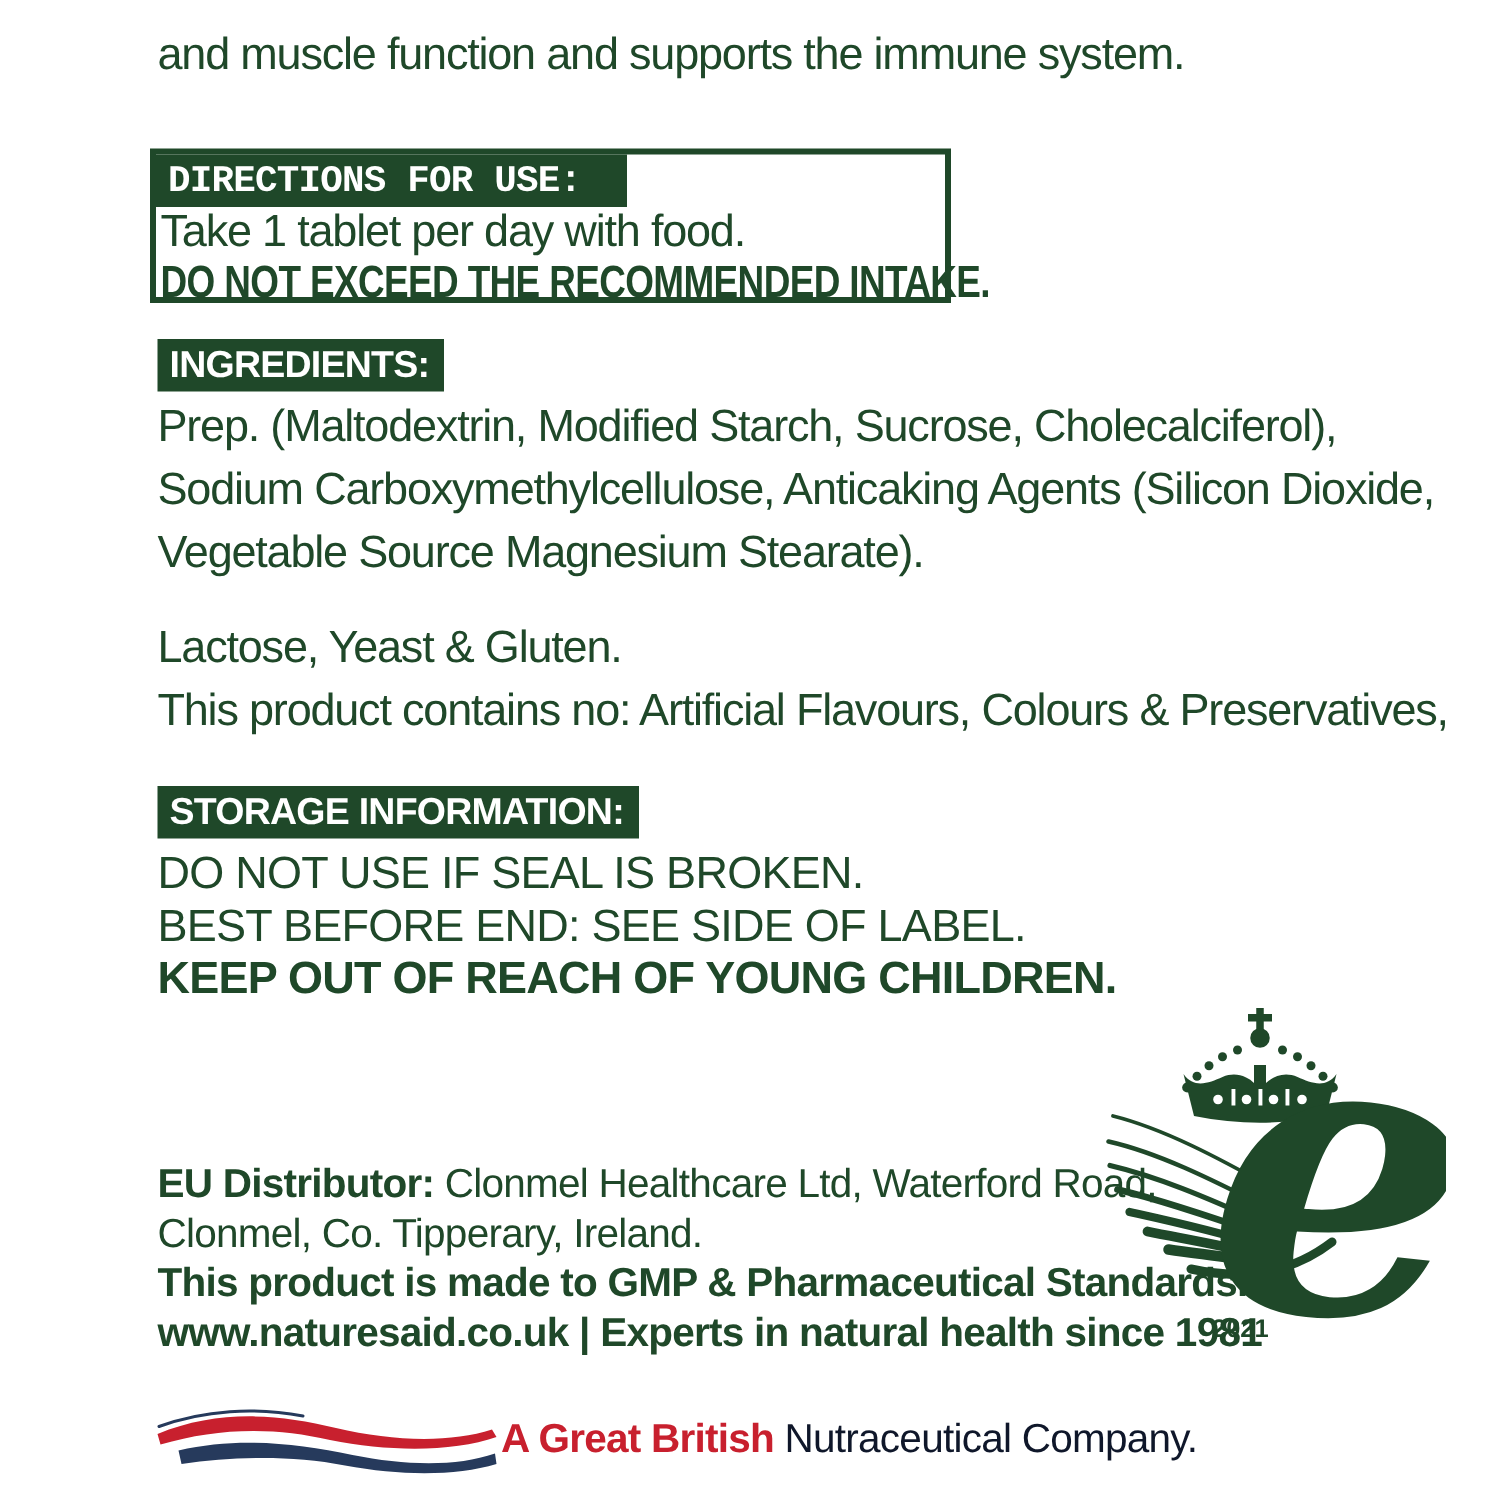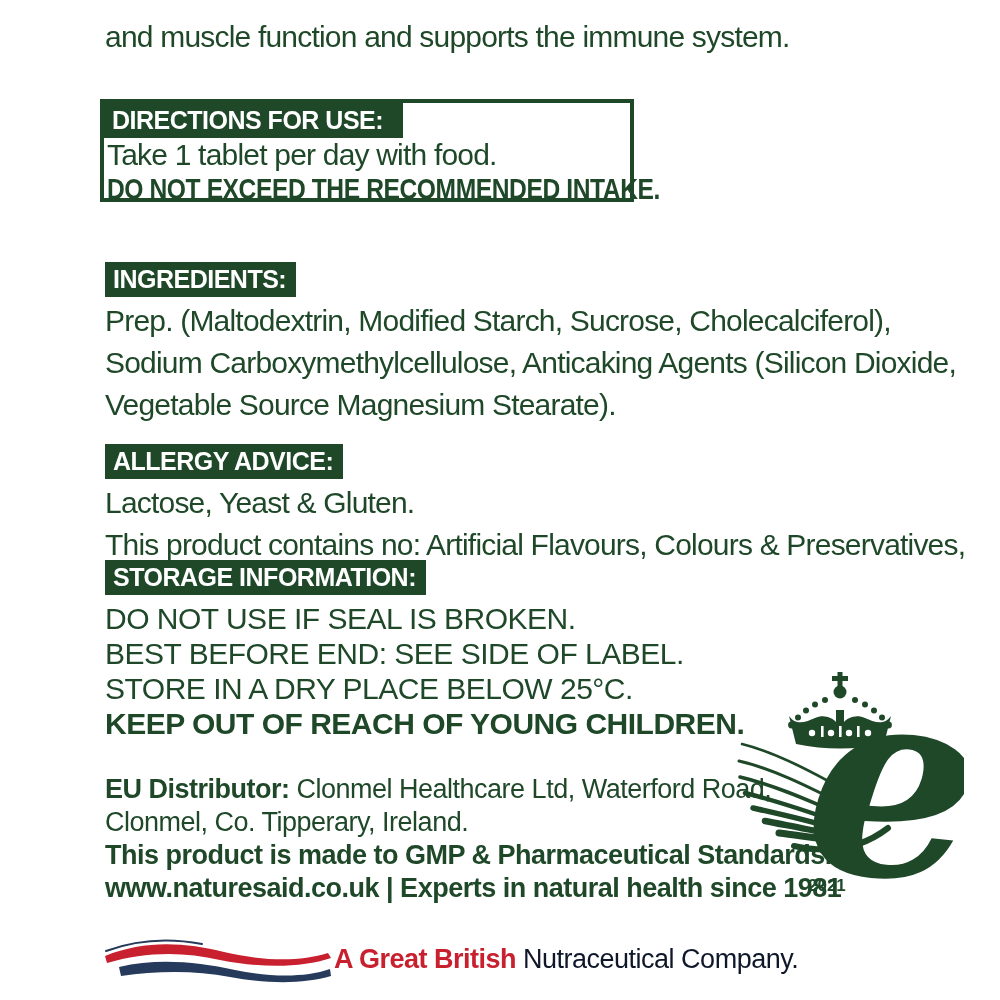--- a/index.html
+++ b/index.html
@@ -5,30 +5,29 @@
   html,body{margin:0;padding:0;background:#ffffff;}
   .label{
     position:relative;width:1000px;height:1000px;background:#fff;overflow:hidden;
     font-family:"Liberation Sans",sans-serif;color:#1F4829;
   }
   .txt{letter-spacing:-0.8px;font-size:30px;line-height:37px;white-space:nowrap;}
   .green-bar{
     display:inline-block;background:#1F4829;color:#ffffff;font-weight:bold;
     font-size:25px;line-height:29px;padding:3px 10px 3px 8px;letter-spacing:-0.5px;
     white-space:nowrap;
-    margin-top:36px;
   }
   .section{position:absolute;left:105px;}
   .section .txt{margin-top:5px;}
   .claim{position:absolute;left:105px;top:18px;}
   .dir-box{
     position:absolute;left:100px;top:99px;width:534px;height:103px;
     border:4px solid #1F4829;box-sizing:border-box;background:#fff;
   }
-  .dir-box .green-bar{padding-right:20px;margin:0;}
+  .dir-box .green-bar{padding-right:30px;margin:0;font-family:Liberation Mono, monospace;}
   .dir-box .dir-text{padding-left:3px;}
   .dir-line1{font-size:30px;line-height:34px;letter-spacing:-0.8px;white-space:nowrap;}
   .dir-line2{
     font-size:30px;line-height:33px;font-weight:bold;letter-spacing:-0.5px;
     white-space:nowrap;display:inline-block;transform:scaleX(0.82);transform-origin:left center;
   }
   .caps-line{font-size:30px;line-height:35px;letter-spacing:-0.5px;white-space:nowrap;}
   .bold{font-weight:bold;}
   .company{position:absolute;left:105px;top:773px;font-size:27px;line-height:33px;letter-spacing:-0.5px;}
   .company div{white-space:nowrap;}
@@ -56,30 +55,28 @@
   </div>
 
   <div class="section" style="top:226px;">
     <span class="green-bar">INGREDIENTS:</span>
     <div class="txt">Prep. (Maltodextrin, Modified Starch, Sucrose, Cholecalciferol),</div>
     <div class="txt">Sodium Carboxymethylcellulose, Anticaking Agents (Silicon Dioxide,</div>
     <div class="txt">Vegetable Source Magnesium Stearate).</div>
   </div>
 
   <div class="section" style="top:408px;">
-    <span class="green-bar">ALLERGY ADVICE:</span>
     <div class="txt">Lactose, Yeast &amp; Gluten.</div>
     <div class="txt">This product contains no: Artificial Flavours, Colours &amp; Preservatives,</div>
   </div>
 
   <div class="section" style="top:524px;">
     <span class="green-bar">STORAGE INFORMATION:</span>
     <div class="caps-line" style="margin-top:6px;">DO NOT USE IF SEAL IS BROKEN.</div>
     <div class="caps-line">BEST BEFORE END: SEE SIDE OF LABEL.</div>
-    <div class="caps-line">STORE IN A DRY PLACE BELOW 25°C.</div>
     <div class="caps-line bold">KEEP OUT OF REACH OF YOUNG CHILDREN.</div>
   </div>
 
   <div class="company">
     <div><span class="bold">EU Distributor:</span><span> Clonmel Healthcare Ltd, Waterford Road,</span></div>
     <div>Clonmel, Co. Tipperary, Ireland.</div>
     <div class="bold">This product is made to GMP &amp; Pharmaceutical Standards.</div>
     <div class="bold">www.naturesaid.co.uk | Experts in natural health since 1981</div>
   </div>
 

